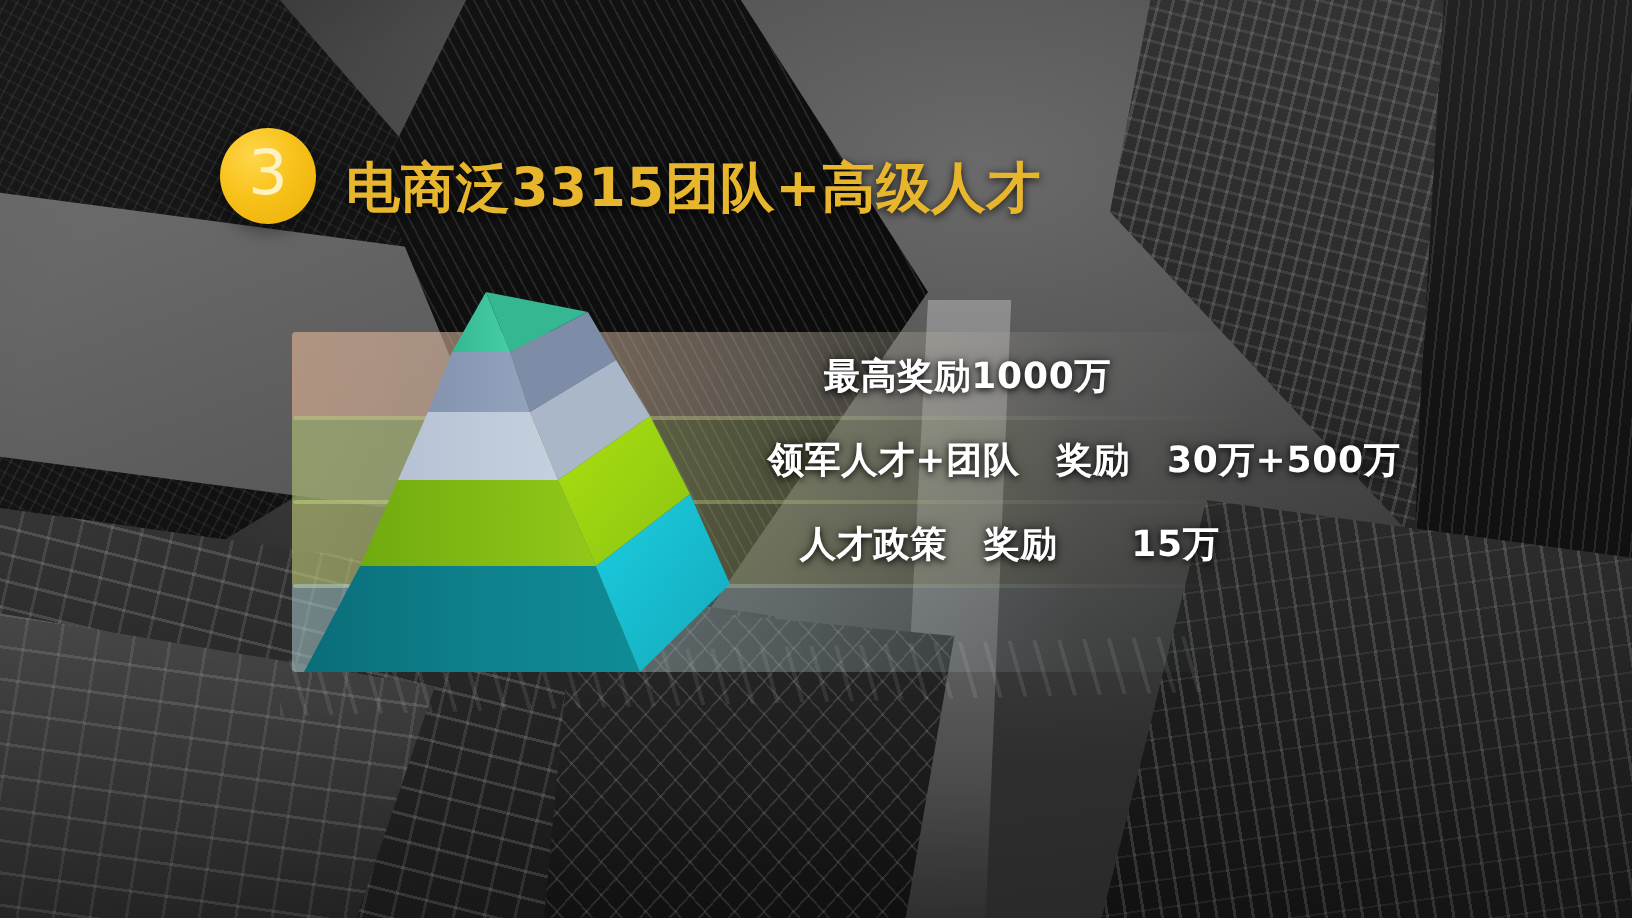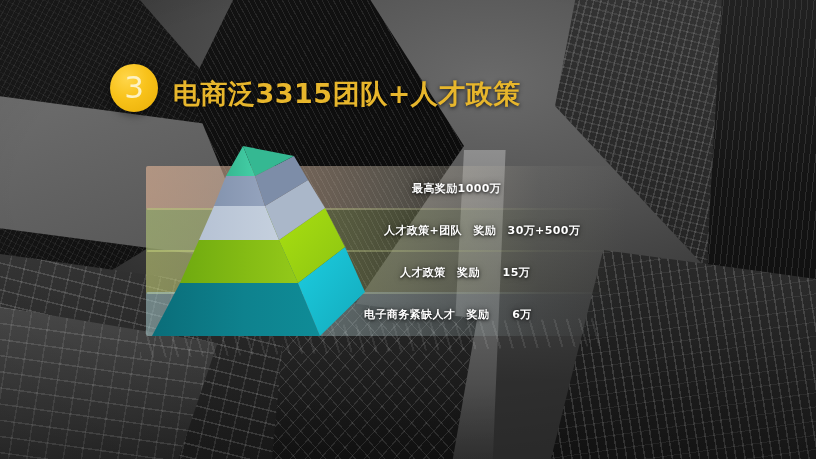--- a/index.html
+++ b/index.html
@@ -171,21 +171,21 @@
   .band-2 .band-fill{background:linear-gradient(90deg, rgba(178,196,120,.62) 0%, rgba(186,196,126,.55) 22%, rgba(178,186,130,.38) 52%, rgba(150,158,120,.10) 82%, rgba(140,145,120,0) 100%);}
   .band-3 .band-fill{background:linear-gradient(90deg, rgba(196,206,120,.60) 0%, rgba(192,200,126,.52) 22%, rgba(180,188,132,.36) 52%, rgba(150,156,124,.10) 82%, rgba(140,145,120,0) 100%);}
   .band-4 .band-fill{background:linear-gradient(90deg, rgba(168,204,206,.55) 0%, rgba(172,202,204,.48) 22%, rgba(174,196,198,.32) 52%, rgba(150,170,172,.09) 82%, rgba(140,160,160,0) 100%);}
 
   .band-label{
     position:absolute;
     top:0;height:44px;
     display:flex;align-items:center;
     white-space:pre;
     color:#ffffff;
-    font-size:11px;
+    font-size:18px;
     font-weight:bold;
     letter-spacing:.4px;
     text-shadow:0 1px 3px rgba(0,0,0,.75), 0 0 6px rgba(0,0,0,.5);
   }
 
   
   .pyramid{position:absolute;left:0;top:0;width:816px;height:459px;pointer-events:none;}
 
   
   .badge{
@@ -308,22 +308,21 @@
       <polygon points="265,206 308,180 294,156 255,176" fill="#7d8da8"></polygon>
     </g>
 
     <g>
       <polygon points="226,176 255,176 243,146" fill="url(#g-apex-f)"></polygon>
       <polygon points="255,176 294,156 243,146" fill="#35b892"></polygon>
     </g>
   </svg>
 
   <div class="band-label" style="left:412px;top:166px">最高奖励1000万</div>
-  <div class="band-label" style="left:384px;top:208px">人才政策+团队　奖励　30万+500万</div>
+  <div class="band-label" style="left:384px;top:208px">领军人才+团队　奖励　30万+500万</div>
   <div class="band-label" style="left:400px;top:250px">人才政策　奖励　　15万</div>
-  <div class="band-label" style="left:364px;top:292px">电子商务紧缺人才　奖励　　6万</div>
 
   <div class="badge">
     <span class="badge-num">3</span>
   </div>
-  <div class="title">电商泛3315团队+人才政策</div>
+  <div class="title">电商泛3315团队+高级人才</div>
 
 </div>
 
 </body></html>

